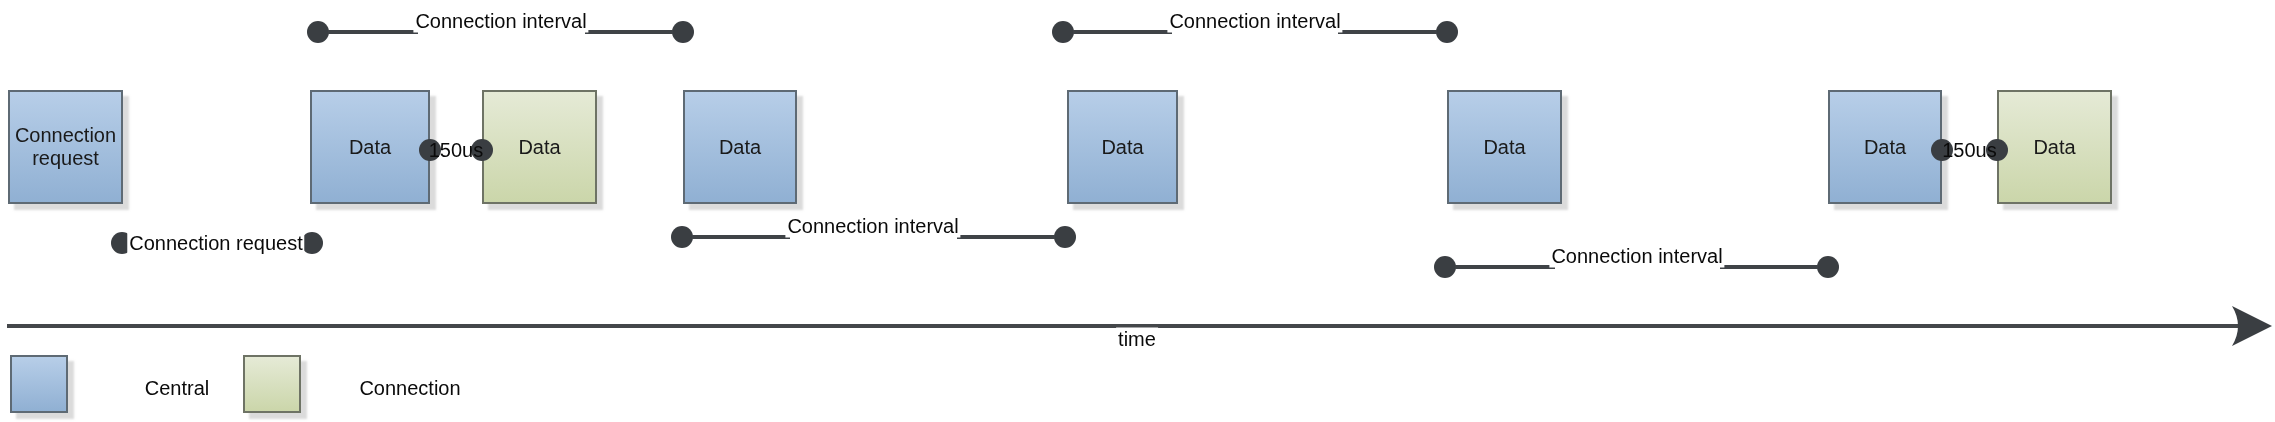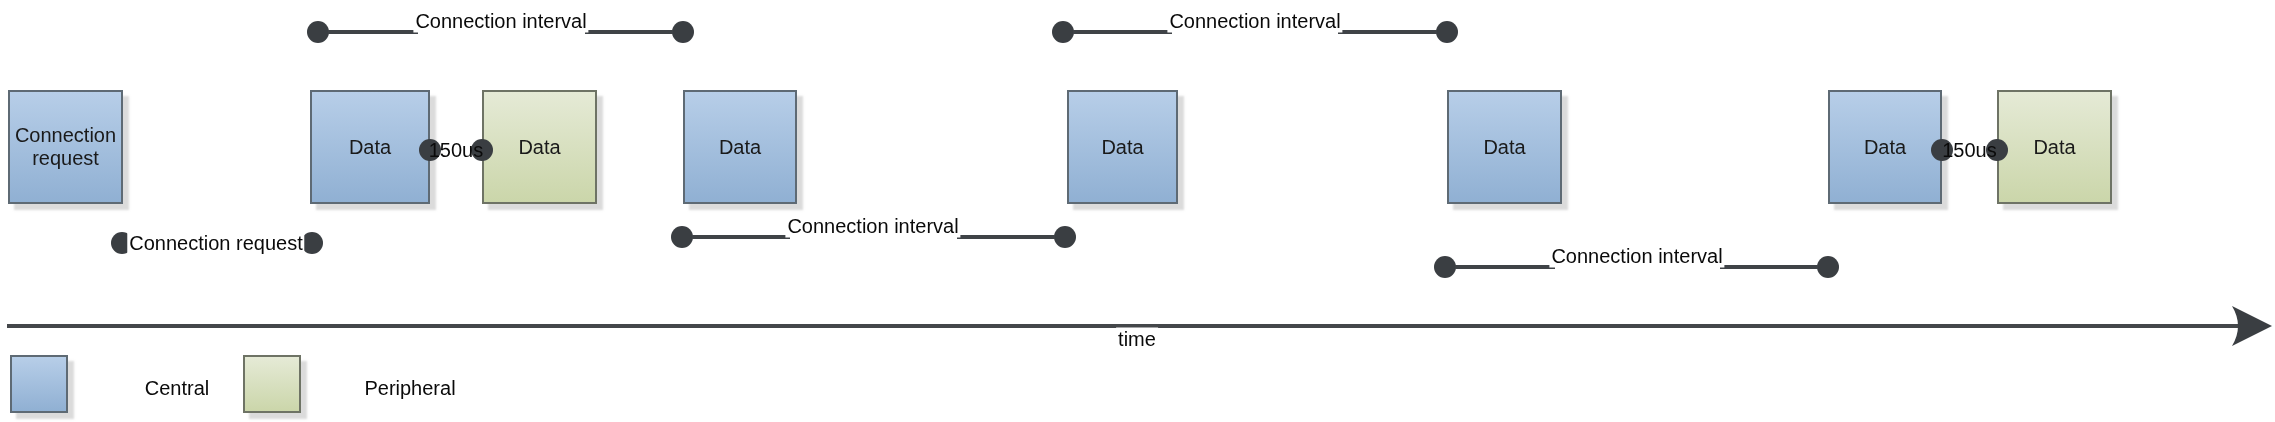--- a/index.html
+++ b/index.html
@@ -69,14 +69,14 @@
 
   <div class="axis-line" id="axis-line" style="left: 7px; top: 324px; width: 2233px;"></div>
   <svg id="axis-arrow" width="44" height="44" viewBox="0 0 44 44" style="left: 2230px; top: 304px;">
     <path d="M2 2 L42 22 L2 42 Q14 22 2 2 Z" fill="#3a3e42"></path>
   </svg>
   <div class="lbl" id="axis-label" style="left: 1137px; top: 326px; margin-top: 13px;">time</div>
 
   <div class="legend-swatch central" id="legend-swatch-central" style="left: 10px; top: 355px;"></div>
   <div class="lbl" id="legend-label-central" style="background: transparent; left: 177px; top: 388px;">Central</div>
   <div class="legend-swatch peripheral" id="legend-swatch-peripheral" style="left: 243px; top: 355px;"></div>
-  <div class="lbl" id="legend-label-peripheral" style="background: transparent; left: 410px; top: 388px;">Peripheral</div>
+  <div class="lbl" id="legend-label-peripheral" style="background: transparent; left: 410px; top: 388px;">Connection</div>
 </div>
 
 </body></html>

